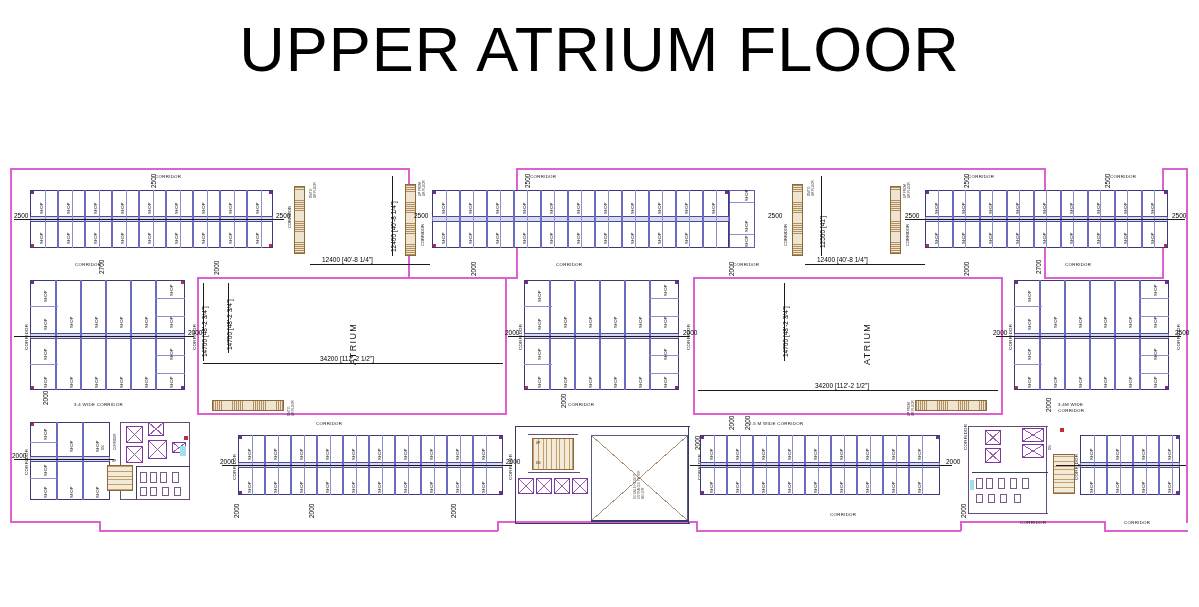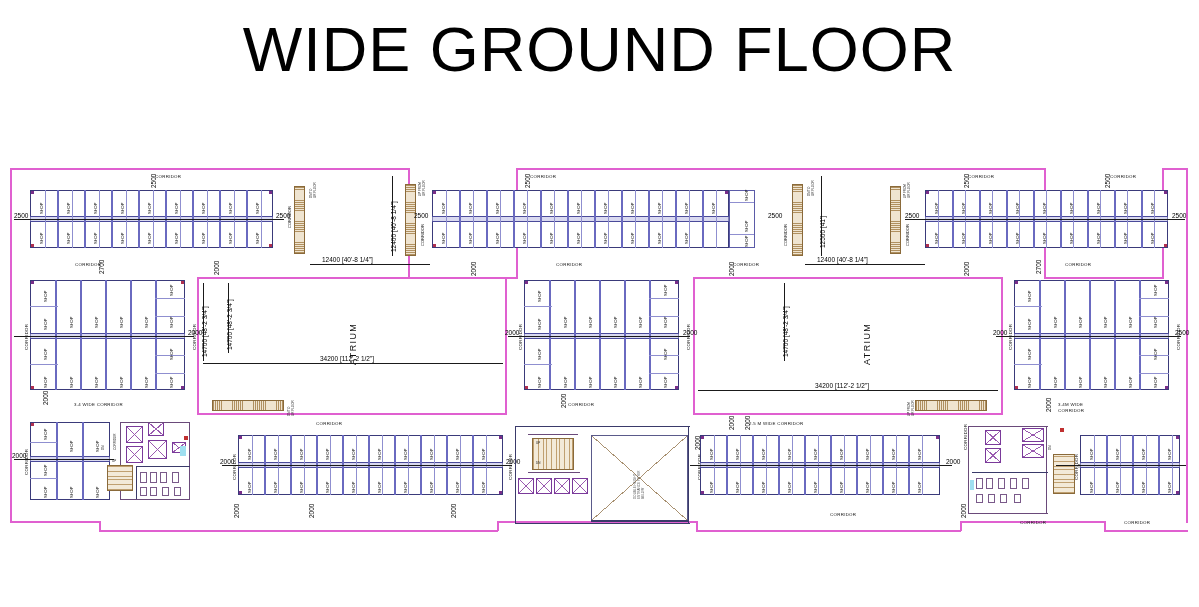--- a/index.html
+++ b/index.html
@@ -85,21 +85,21 @@
   .wall{position:absolute;background:#6a4a7a;}
   .wallb{position:absolute;background:#3a3a6a;}
   .cyan{position:absolute;background:#9fdff0;}
   .red{position:absolute;background:#c03030;}
 </style>
 </head>
 <body>
 
 <div id="page">
 
-  <div class="title">WIDE GROUND FLOOR</div>
+  <div class="title">UPPER ATRIUM FLOOR</div>
 
   <div id="plan">
 
     <div class="bnd-f" style="left:10px;top:18px;width:400px;height:1.6px;"></div>
     <div class="bnd-f" style="left:10px;top:18px;width:1.6px;height:110px;"></div>
     <div class="bnd-f" style="left:408px;top:18px;width:1.6px;height:110px;"></div>
     <div class="bnd-f" style="left:408px;top:127px;width:110px;height:1.6px;"></div>
     <div class="bnd-f" style="left:516px;top:18px;width:1.6px;height:110px;"></div>
     <div class="bnd-f" style="left:516px;top:18px;width:530px;height:1.6px;"></div>
     <div class="bnd-f" style="left:1044px;top:18px;width:1.6px;height:110px;"></div>

